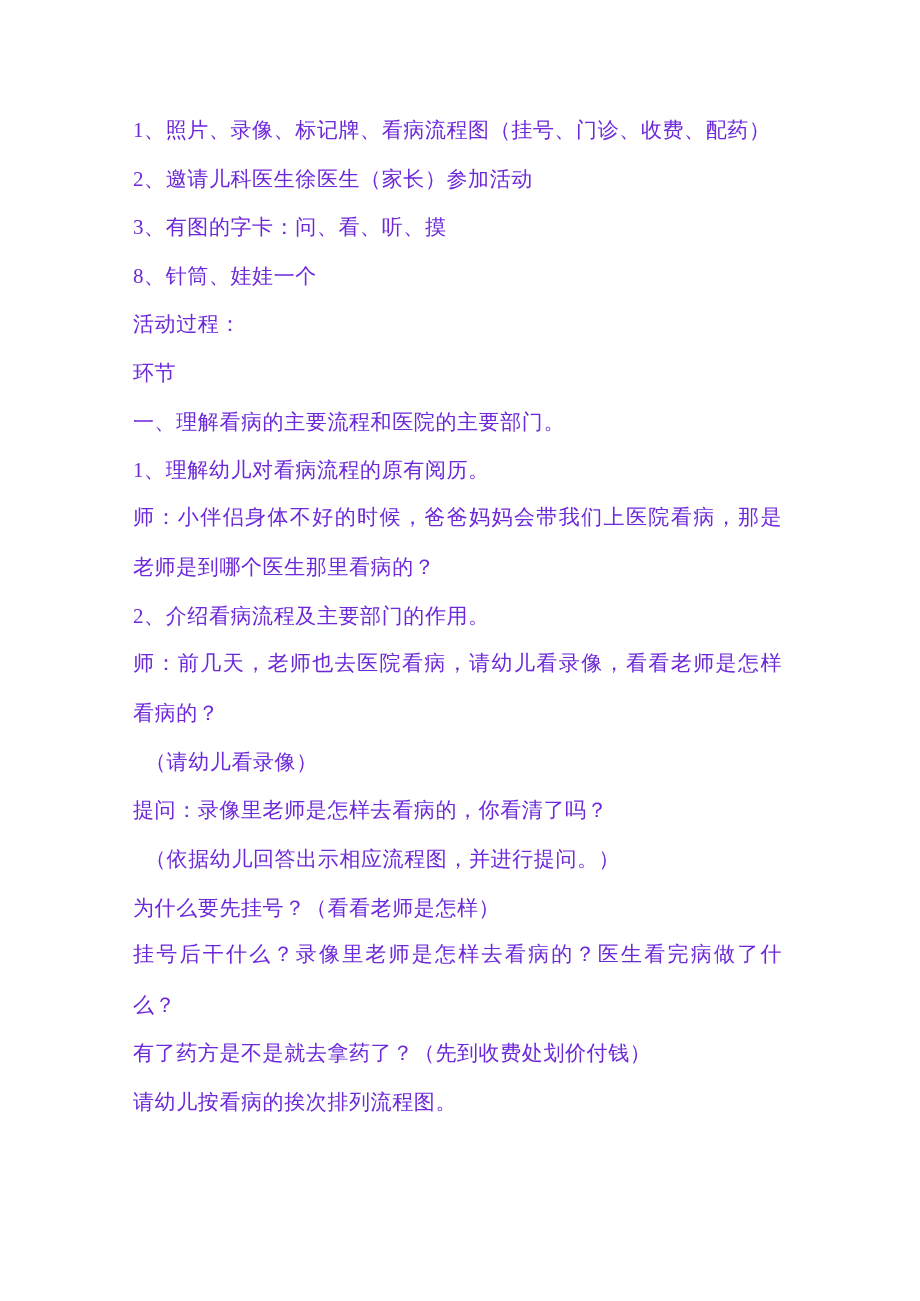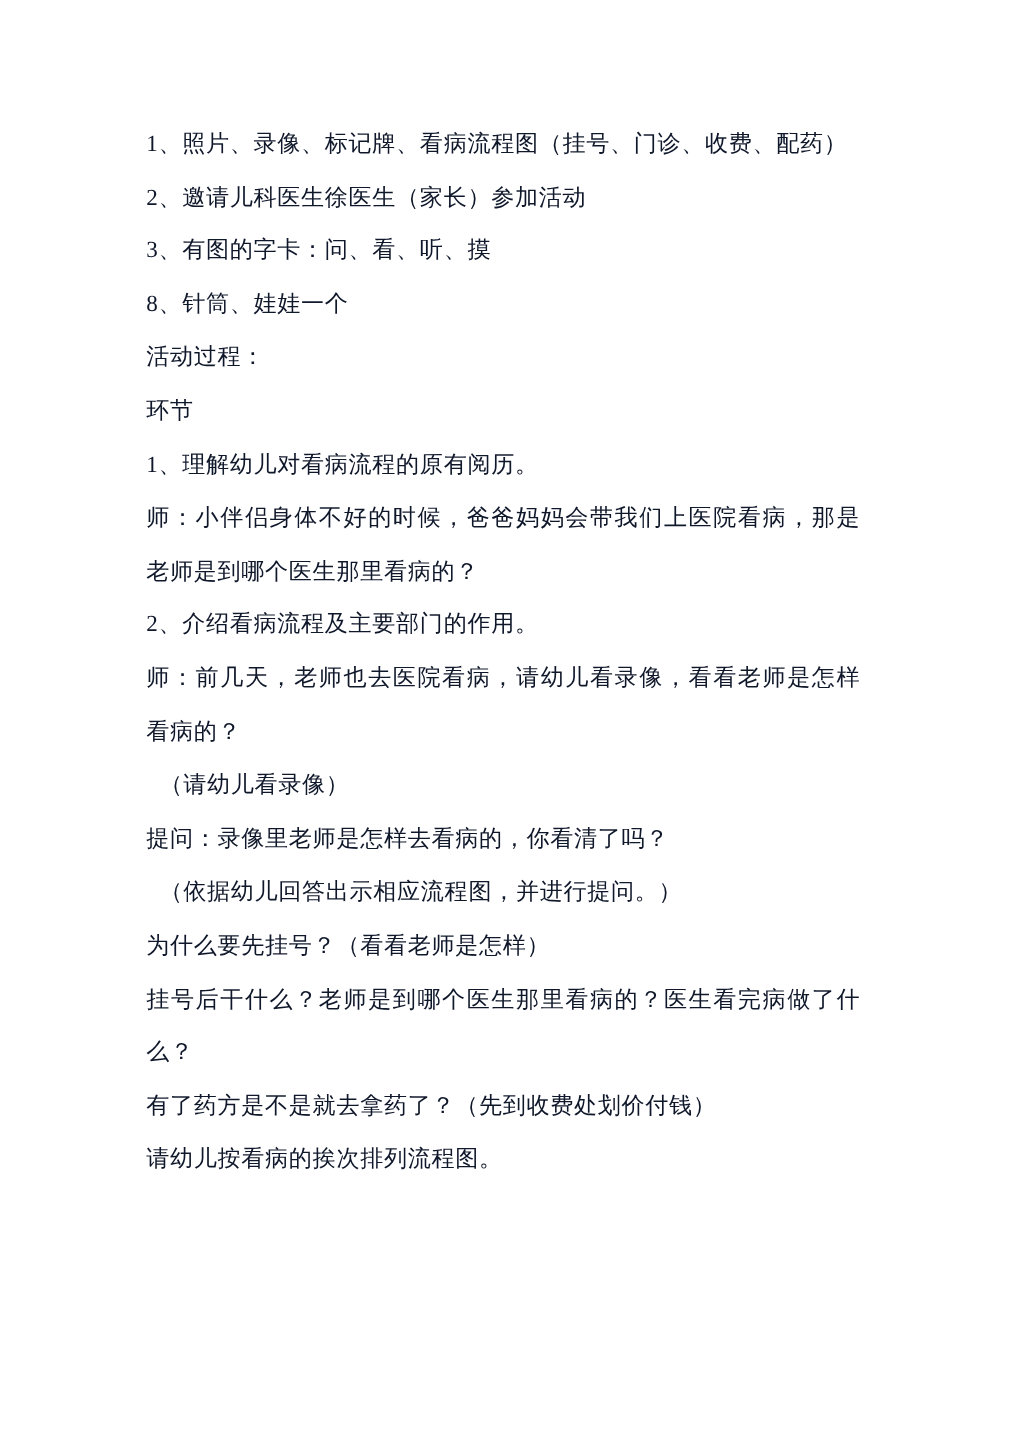--- a/index.html
+++ b/index.html
@@ -25,52 +25,54 @@
     padding: 106px 138px 0 133px;
   }
   .line {
     margin: 0;
     padding: 0;
     width: 649px;
     height: 48.6px;
     line-height: 48.6px;
     font-size: 21px;
     letter-spacing: 0.6px;
-    color: #0f172a;
+    color: #6d28d9;
     white-space: nowrap;
     font-weight: 400;
   }
   
   .line.stretch {
     white-space: normal;
     text-align: justify;
     text-align-last: justify;
+    font-family: Liberation Mono, monospace;
   }
   
   .line.indent {
     padding-left: 12px;
   }
 </style>
 </head>
 <body>
 
 <div class="page">
   <p class="line">1、照片、录像、标记牌、看病流程图（挂号、门诊、收费、配药）</p>
   <p class="line">2、邀请儿科医生徐医生（家长）参加活动</p>
   <p class="line">3、有图的字卡：问、看、听、摸</p>
   <p class="line">8、针筒、娃娃一个</p>
   <p class="line">活动过程：</p>
   <p class="line">环节</p>
+  <p class="line">一、理解看病的主要流程和医院的主要部门。</p>
   <p class="line">1、理解幼儿对看病流程的原有阅历。</p>
   <p class="line stretch">师：小伴侣身体不好的时候，爸爸妈妈会带我们上医院看病，那是</p>
   <p class="line">老师是到哪个医生那里看病的？</p>
   <p class="line">2、介绍看病流程及主要部门的作用。</p>
   <p class="line stretch">师：前几天，老师也去医院看病，请幼儿看录像，看看老师是怎样</p>
   <p class="line">看病的？</p>
   <p class="line indent">（请幼儿看录像）</p>
   <p class="line">提问：录像里老师是怎样去看病的，你看清了吗？</p>
   <p class="line indent">（依据幼儿回答出示相应流程图，并进行提问。）</p>
   <p class="line">为什么要先挂号？（看看老师是怎样）</p>
-  <p class="line stretch">挂号后干什么？老师是到哪个医生那里看病的？医生看完病做了什</p>
+  <p class="line stretch">挂号后干什么？录像里老师是怎样去看病的？医生看完病做了什</p>
   <p class="line">么？</p>
   <p class="line">有了药方是不是就去拿药了？（先到收费处划价付钱）</p>
   <p class="line">请幼儿按看病的挨次排列流程图。</p>
 </div>
 
 </body></html>

